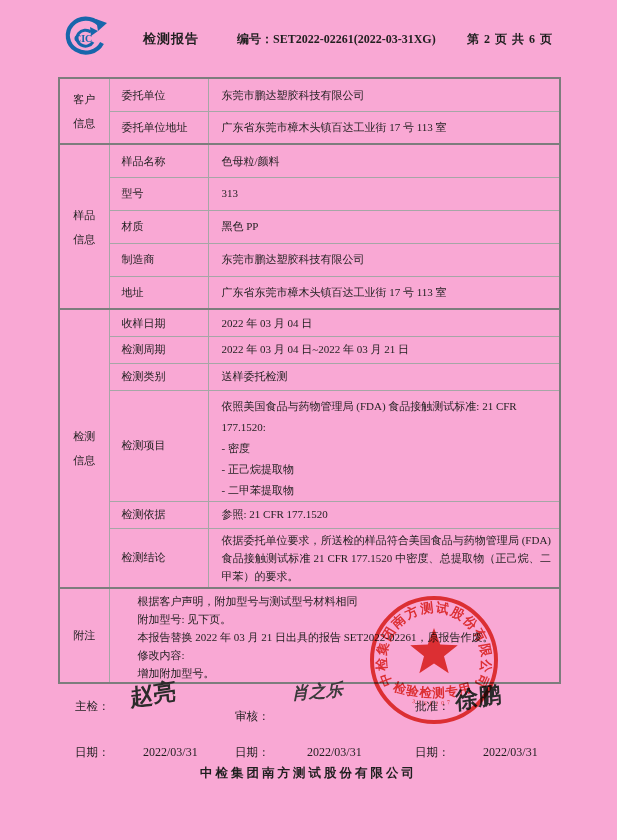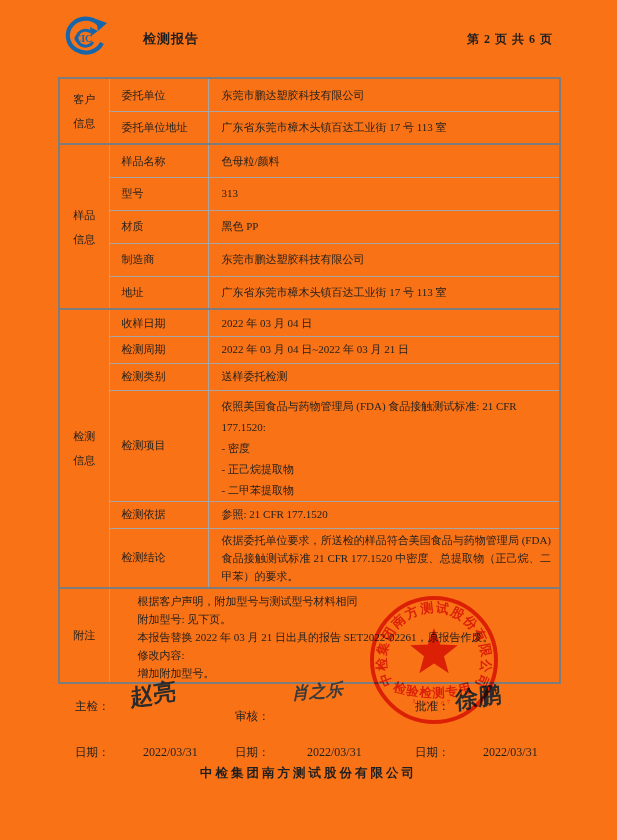--- a/index.html
+++ b/index.html
@@ -1,16 +1,16 @@
 <!DOCTYPE html>
 <html><head>
 <meta charset="utf-8">
 <style>
   html,body{margin:0;padding:0;background:#e8e8e8;}
-  .page{position:relative;width:617px;height:840px;background:#f97316;margin:0 auto;
+  .page{position:relative;width:617px;height:840px;background:#f9a8d4;margin:0 auto;
         font-family:"Liberation Serif",serif;color:#1f1f1f;overflow:hidden;}
 
   
   .logo{position:absolute;left:62px;top:15px;width:48px;height:46px;}
   .hdr-title{position:absolute;left:143px;top:30px;font-size:13px;font-weight:bold;letter-spacing:1px;}
   .hdr-no{position:absolute;left:237px;top:31px;font-size:12px;font-weight:bold;}
   .hdr-page{position:absolute;left:467px;top:31px;font-size:12px;font-weight:bold;letter-spacing:1px;}
 
   
   .report-table{position:absolute;left:58px;top:77px;width:501px;border-collapse:collapse;
@@ -51,20 +51,23 @@
 <div class="page">
 
   <svg class="logo" viewBox="0 0 48 46">
     <path d="M 37 9 A 18 17 0 1 0 40 28" stroke="#1766ab" stroke-width="4.2" fill="none"></path>
     <polygon points="34,4 45,8 36,16" fill="#1766ab"></polygon>
     <path d="M 29 17 A 8.5 8 0 1 0 31 27" stroke="#1766ab" stroke-width="3" fill="none"></path>
     <polygon points="28,12 36,16 29,21" fill="#1766ab"></polygon>
     <text x="12" y="27" font-size="10" font-weight="bold" font-family="Liberation Serif, serif" fill="#1766ab">CIC</text>
   </svg>
   <div class="hdr-title">检测报告</div>
+  <div class="hdr-no">
+    <span>编号：</span><span>SET2022-02261(2022-03-31XG)</span>
+  </div>
   <div class="hdr-page">第 2 页 共 6 页</div>
 
   <table class="report-table">
     <colgroup>
         <col style="width:50px">
         <col style="width:99px">
         <col style="width:352px">
       </colgroup>
 
     <tbody>

